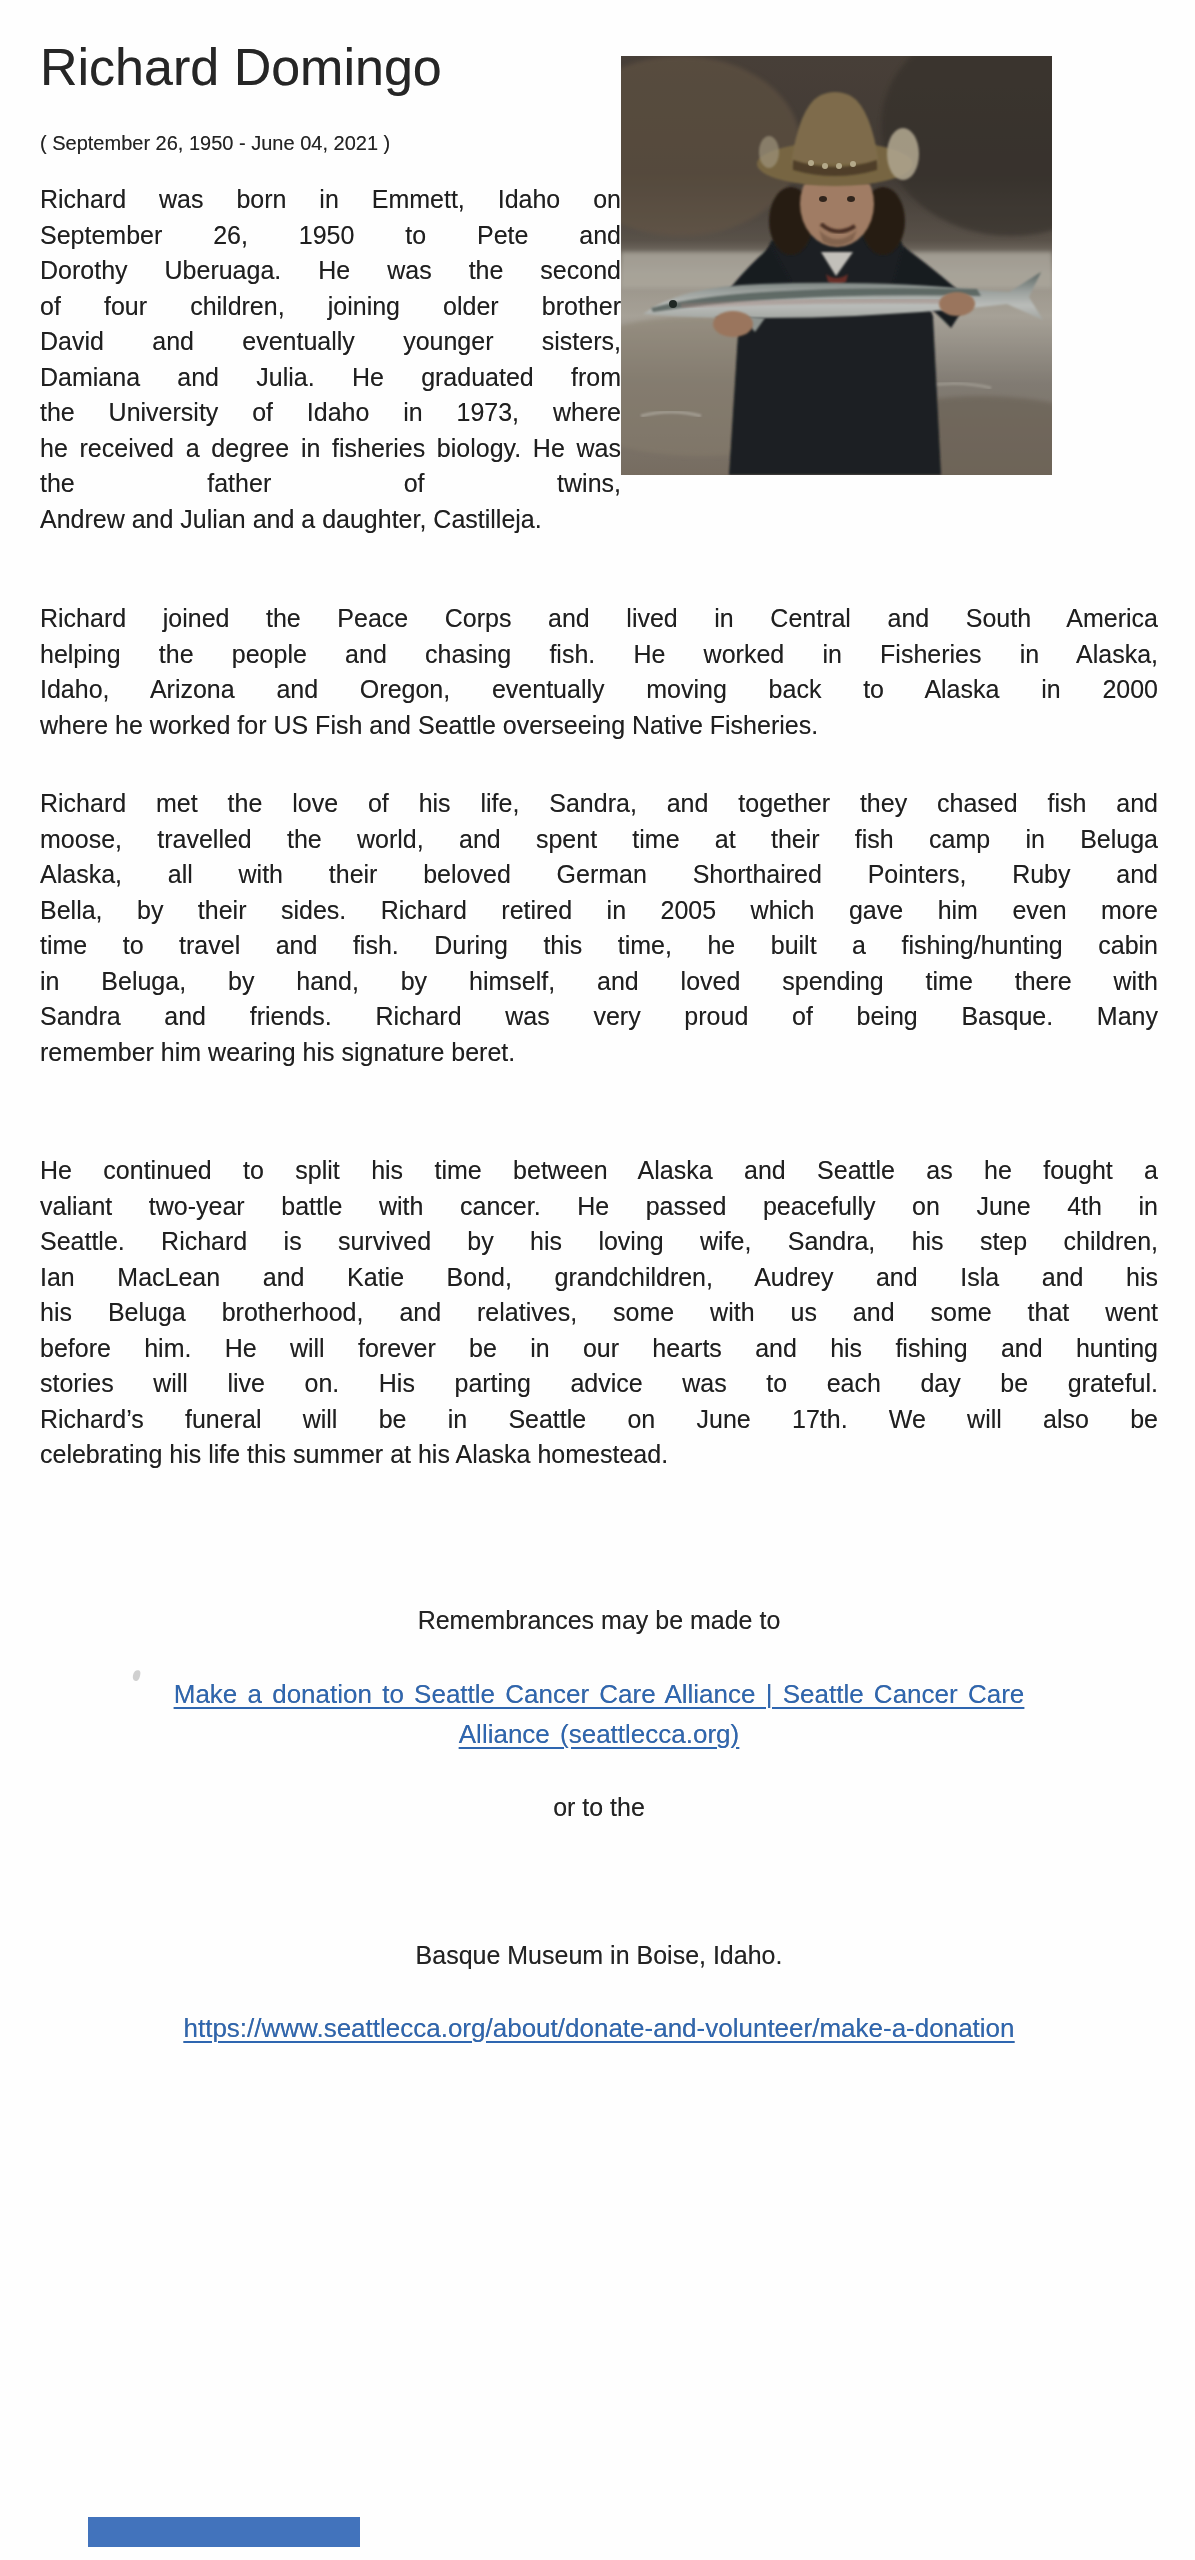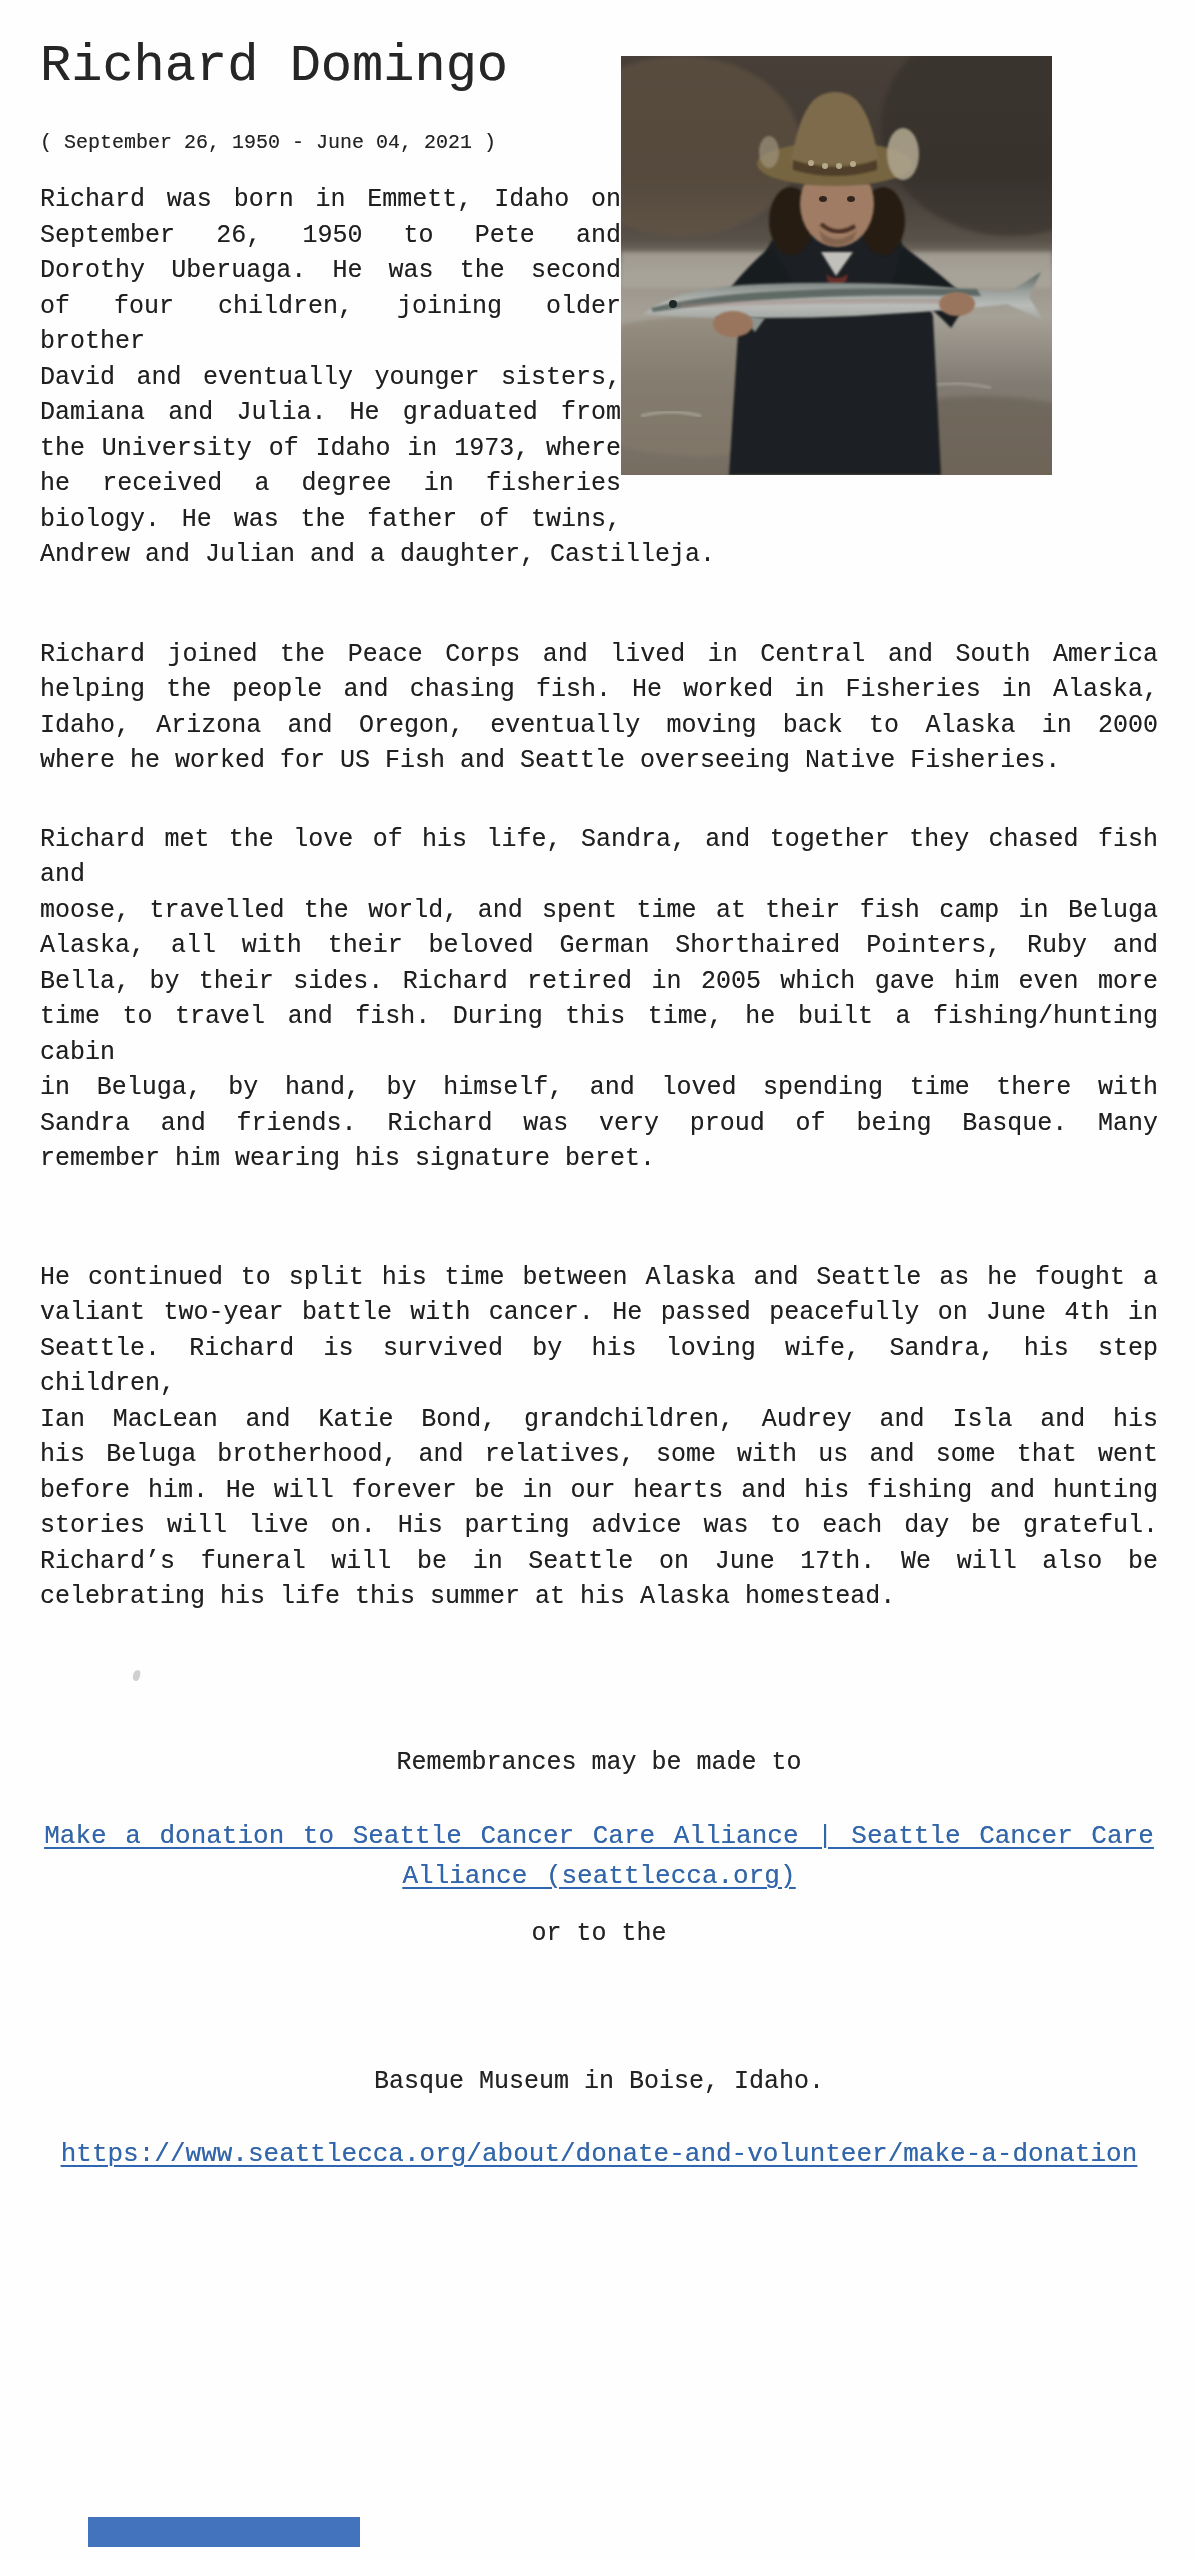--- a/index.html
+++ b/index.html
@@ -1,21 +1,21 @@
 <!DOCTYPE html>
 <html><head>
 <meta charset="utf-8">
 <style>
   html,body{margin:0;padding:0;background:#ffffff;}
   #page{
     position:relative;
     width:1195px;height:2560px;
     background:#fefefe;
     overflow:hidden;
-    font-family:Liberation Mono, monospace;
+    font-family:Liberation Sans, sans-serif;
     color:#1f1f1f;
     box-sizing:border-box;
     padding:36px 37px 0 40px;
     text-shadow:0 0 0.4px rgba(20,20,20,.45);
   }
   .photo-float{
     float:right;
     width:537px;
     margin-top:20px;
     margin-bottom:10px;
@@ -42,21 +42,21 @@
   }
   .ln.last{text-align-last:left;}
   .center{
     clear:both;
     text-align:center;
     font-size:25px;line-height:35.5px;color:#232323;
   }
   .m-remember{margin-top:130px;}
   .m-org1{margin-top:38px;}
   .m-link1{margin-top:36px;line-height:40px;font-size:26px;word-spacing:3px;}
-  .m-orto{margin-top:20px;text-align:center;}
+  .m-orto{margin-top:36px;text-align:center;}
   .m-org2{margin-top:112px;}
   .m-link2{margin-top:38px;font-size:26px;}
   a.doclink{color:#2e66b0;text-decoration:underline;text-decoration-thickness:2px;text-underline-offset:4px;cursor:pointer;}
   .artifact{
     position:absolute;left:133px;top:1670px;width:7px;height:11px;
     background:#9a9a9a;opacity:.45;border-radius:60% 40% 50% 50%;transform:rotate(12deg);
   }
   .bottom-bar{
     position:absolute;left:88px;top:2517px;width:272px;height:30px;
     background:#4273bc;cursor:pointer;

